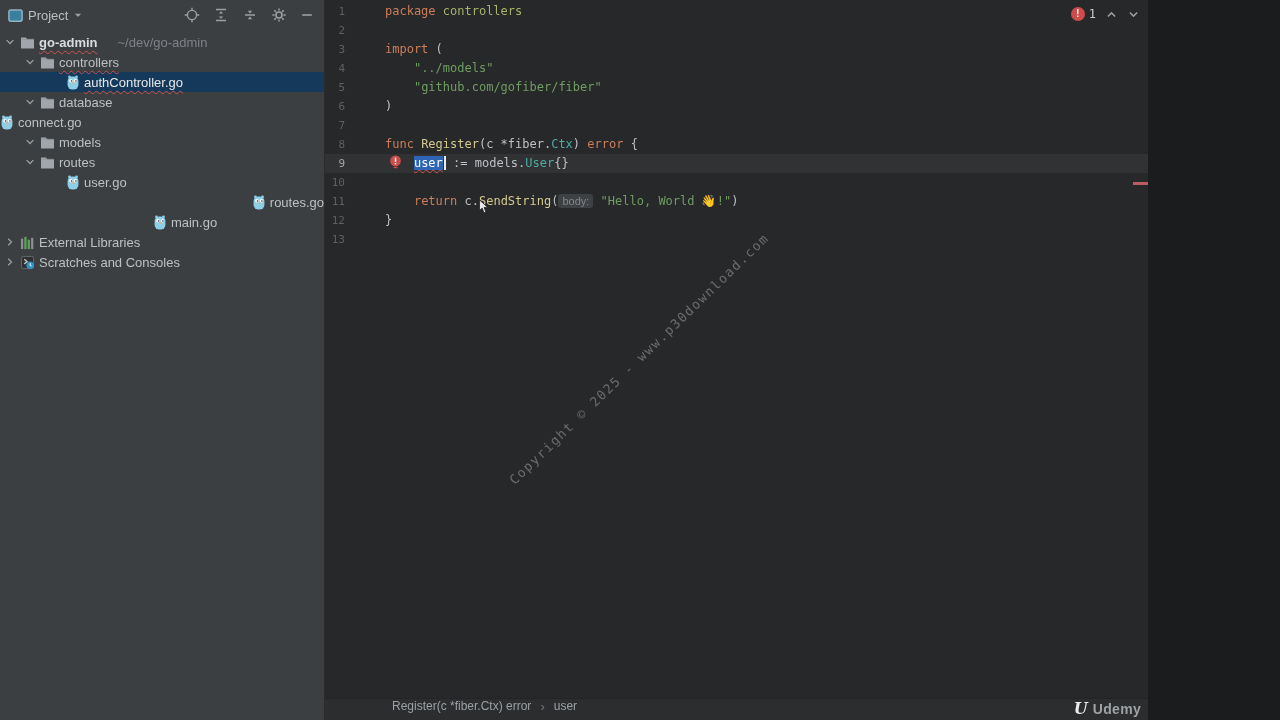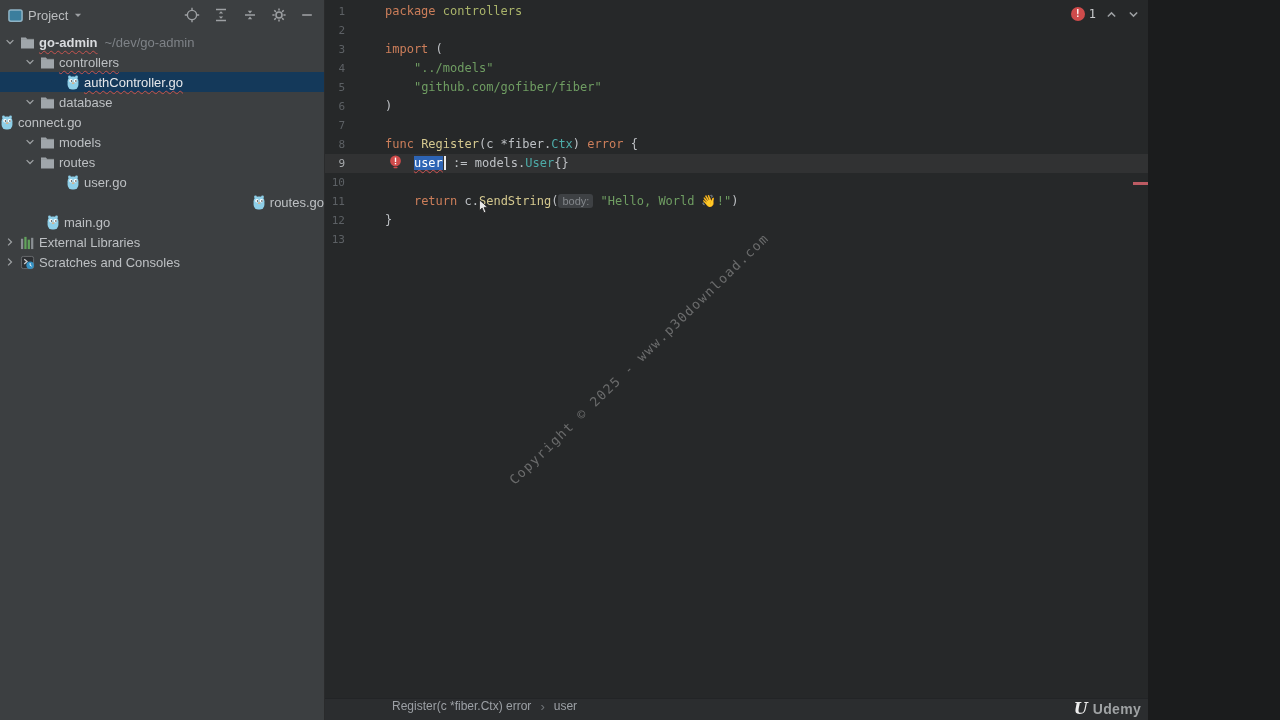--- a/index.html
+++ b/index.html
@@ -15,21 +15,21 @@
   .ticon{display:inline-flex;align-items:center;justify-content:center;flex:none;}
   .ticon svg{display:block;}
   .tree{padding-top:2px;}
   .trow{height:20px;display:flex;align-items:center;font-size:13px;color:#BDC0C3;
         white-space:nowrap;cursor:pointer;}
   .trow .ticon{margin-right:4px;}
   .trow.selected{background:#14395A;color:#E5E7EA;}
   .tlabel.bold{font-weight:bold;color:#D9DBDE;}
   .squiggle{text-decoration-line:underline;text-decoration-style:wavy;
             text-decoration-color:#C75450;text-decoration-thickness:1px;text-underline-offset:3px;}
-  .sublabel{color:#7E8287;margin-left:7px;}
+  .sublabel{color:#7E8287;margin-left:20px;}
 
   
   .editor{position:absolute;left:325px;top:0;right:0;bottom:22px;
           font-family:"DejaVu Sans Mono","Liberation Mono",monospace;font-size:12px;z-index:1;}
   .editor-lines{padding-top:2px;}
   .code-line{display:flex;height:19px;line-height:19px;}
   .code-line.active{background:rgba(255,255,255,0.05);}
   .gutter{width:20px;text-align:right;color:#5C6064;font-size:11px;flex:none;cursor:pointer;}
   .code-line.active .gutter{color:#A6A9AC;}
   .code{padding-left:40px;white-space:pre;color:#BDC0C4;}
@@ -245,21 +245,21 @@
               <rect x="1.8" y="1.6" width="12.4" height="15" rx="5.5" fill="#8ECFE8"></rect>
               <circle cx="5.7" cy="6.4" r="2" fill="#fff"></circle>
               <circle cx="10.7" cy="6.4" r="2" fill="#fff"></circle>
               <circle cx="6.3" cy="6.8" r=".9" fill="#26282b"></circle>
               <circle cx="11.3" cy="6.8" r=".9" fill="#26282b"></circle>
               <ellipse cx="8.2" cy="9.3" rx="1.5" ry="1" fill="#D9B38C"></ellipse>
             </svg>
           </span>
           <span class="tlabel">routes.go</span>
         </div>
-        <div class="trow" style="padding-left: 46px;">
+        <div class="trow" style="padding-left: 46px; justify-content: center;">
           <span class="ticon">
             <svg width="14" height="15" viewBox="0 0 16 17">
               <circle cx="4" cy="2.2" r="1.6" fill="#8ECFE8"></circle>
               <circle cx="12" cy="2.2" r="1.6" fill="#8ECFE8"></circle>
               <rect x="1.8" y="1.6" width="12.4" height="15" rx="5.5" fill="#8ECFE8"></rect>
               <circle cx="5.7" cy="6.4" r="2" fill="#fff"></circle>
               <circle cx="10.7" cy="6.4" r="2" fill="#fff"></circle>
               <circle cx="6.3" cy="6.8" r=".9" fill="#26282b"></circle>
               <circle cx="11.3" cy="6.8" r=".9" fill="#26282b"></circle>
               <ellipse cx="8.2" cy="9.3" rx="1.5" ry="1" fill="#D9B38C"></ellipse>

